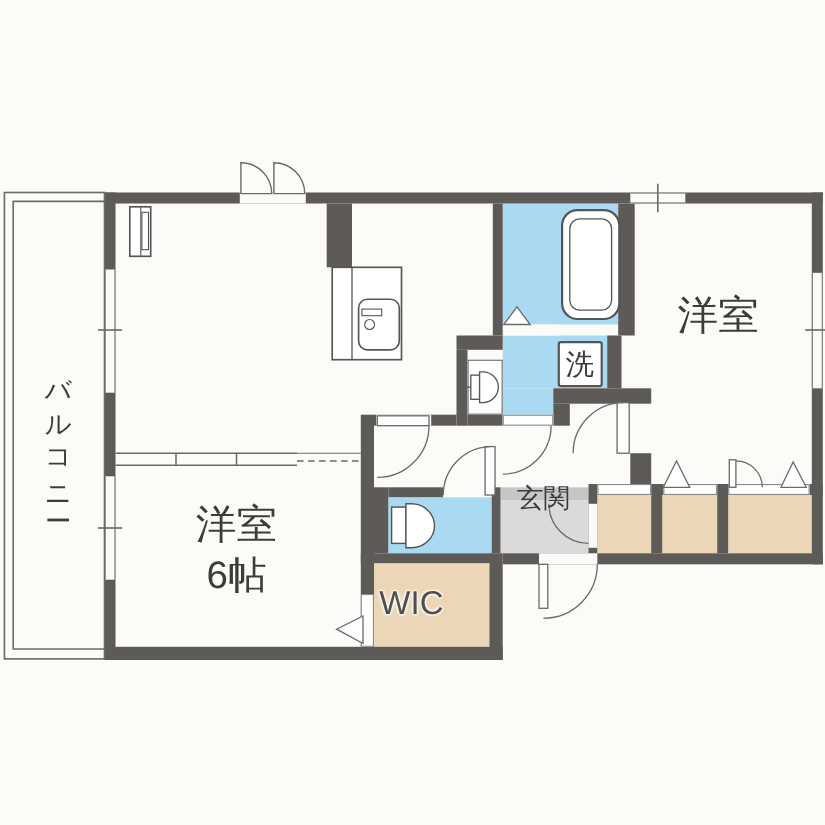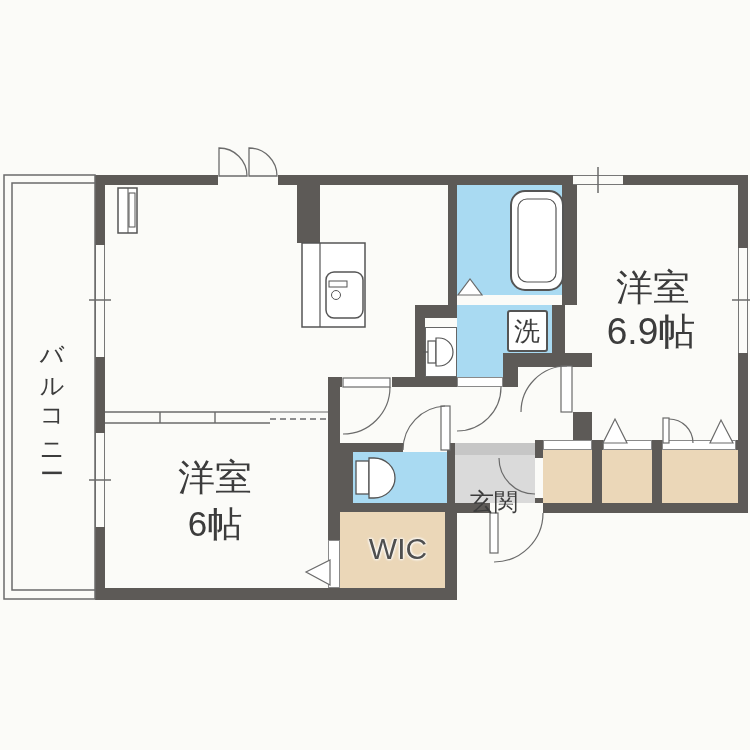--- a/index.html
+++ b/index.html
@@ -156,20 +156,19 @@
 
     <g stroke="#555" fill="#fff">
       <rect x="118" y="188" width="19" height="45" stroke-width="1.5"></rect>
       <line x1="128" y1="188" x2="128" y2="233" stroke-width="1"></line>
       <rect x="129" y="193" width="6" height="34" stroke-width="1"></rect>
     </g>
   </svg>
 
   <div class="lbl v" style="left:52px;top:397px;font-size:24px;">バルコニー</div>
   <div class="lbl" style="left:653px;top:287px;font-size:37px;">洋室</div>
-  <div class="lbl" style="left:651px;top:331px;font-size:37px;">6.9帖</div>
   <div class="lbl" style="left:215px;top:477px;font-size:37px;">洋室</div>
   <div class="lbl" style="left:215px;top:523px;font-size:35px;">6帖</div>
-  <div class="lbl" style="left:494px;top:502px;font-size:24px;">玄関</div>
-  <div class="lbl halo" style="left:398px;top:549px;font-size:30px;color:#4f4f4f;">WIC</div>
+  <div class="lbl" style="left:494px;top:454px;font-size:24px;">玄関</div>
+  <div class="lbl halo" style="left:374px;top:549px;font-size:30px;color:#4f4f4f;">WIC</div>
   <div class="lbl" style="left:527px;top:331px;font-size:26px;">洗</div>
 
 </div>
 
 </body></html>

